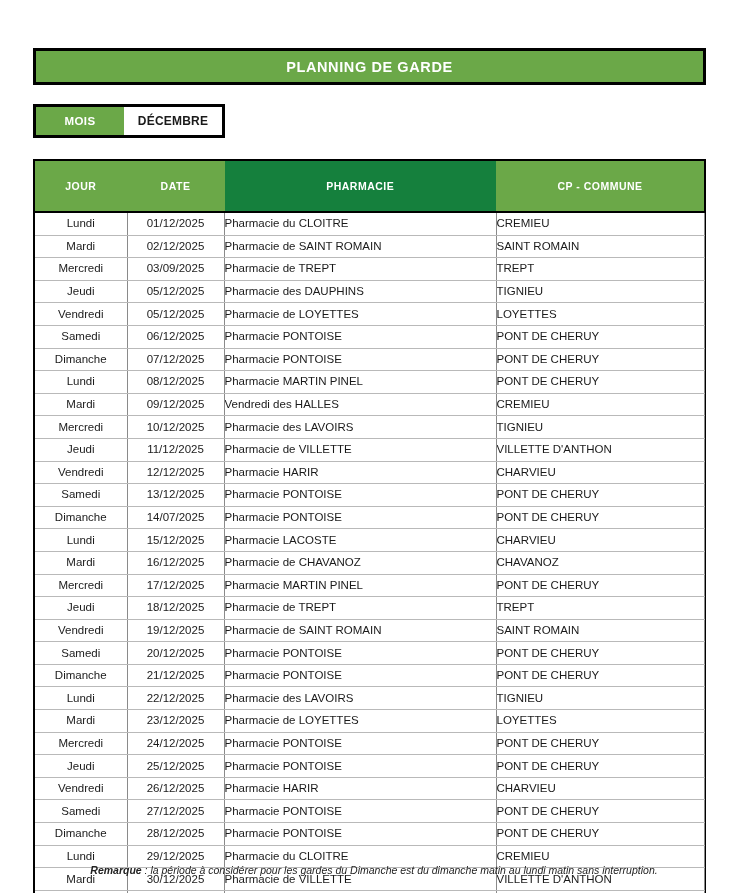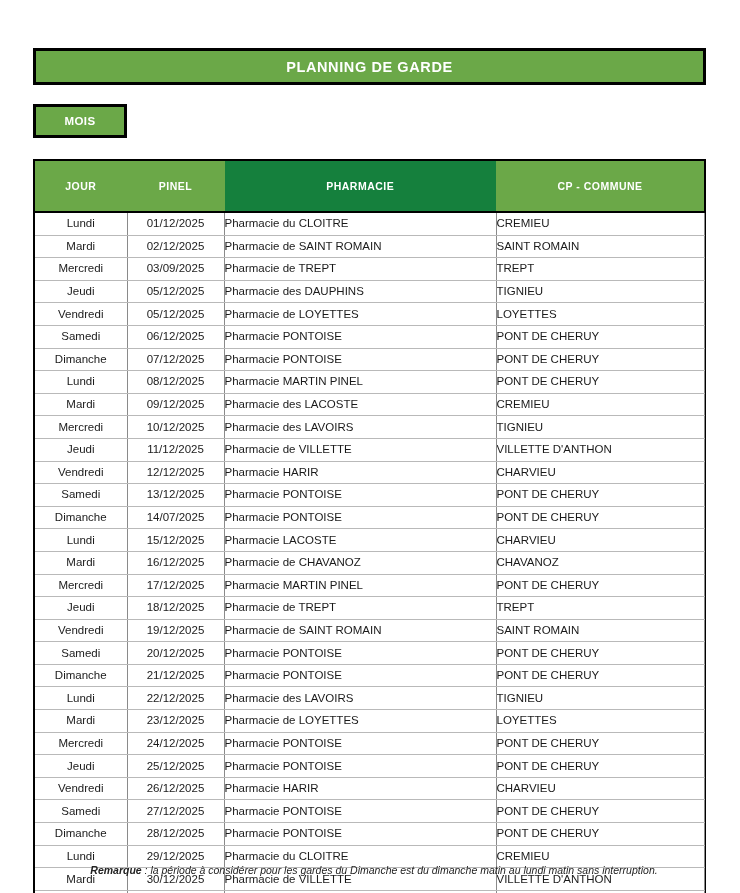--- a/index.html
+++ b/index.html
@@ -165,34 +165,35 @@
 <body>
 
 <div class="page">
 
   <div class="title-banner" style="background: rgb(107, 168, 72);">
     <span class="title-text">PLANNING DE GARDE</span>
   </div>
 
   <div class="mois-box">
     <div class="mois-label" style="background: rgb(107, 168, 72);">MOIS</div>
+    <div class="mois-value">DÉCEMBRE</div>
   </div>
 
   <div class="table-wrap">
     <table class="planning">
       <colgroup>
         <col class="c-jour">
         <col class="c-date">
         <col class="c-pharma">
         <col class="c-commune">
       </colgroup>
       <thead>
         <tr>
           <th class="th-jour" style="background: rgb(107, 168, 72); border-right: 1px solid rgb(107, 168, 72);">JOUR</th>
-          <th class="th-date" style="background: rgb(107, 168, 72); border-right: 1px solid rgb(107, 168, 72);">PINEL</th>
+          <th class="th-date" style="background: rgb(107, 168, 72); border-right: 1px solid rgb(107, 168, 72);">DATE</th>
           <th class="th-pharma" style="background: #15803d;">PHARMACIE</th>
           <th class="th-commune" style="background: rgb(107, 168, 72);">CP - COMMUNE</th>
         </tr>
       </thead>
       <tbody id="planning-body">
           <tr>
             <td class="cell-jour">Lundi</td>
             <td class="cell-date">01/12/2025</td>
             <td class="cell-pharma">Pharmacie du CLOITRE</td>
             <td class="cell-commune">CREMIEU</td>
@@ -235,21 +236,21 @@
           </tr>
           <tr>
             <td class="cell-jour">Lundi</td>
             <td class="cell-date">08/12/2025</td>
             <td class="cell-pharma">Pharmacie MARTIN PINEL</td>
             <td class="cell-commune">PONT DE CHERUY</td>
           </tr>
           <tr>
             <td class="cell-jour">Mardi</td>
             <td class="cell-date">09/12/2025</td>
-            <td class="cell-pharma">Pharmacie des LACOSTE</td>
+            <td class="cell-pharma">Vendredi des HALLES</td>
             <td class="cell-commune">CREMIEU</td>
           </tr>
           <tr>
             <td class="cell-jour">Mercredi</td>
             <td class="cell-date">10/12/2025</td>
             <td class="cell-pharma">Pharmacie des LAVOIRS</td>
             <td class="cell-commune">TIGNIEU</td>
           </tr>
           <tr>
             <td class="cell-jour">Jeudi</td>

